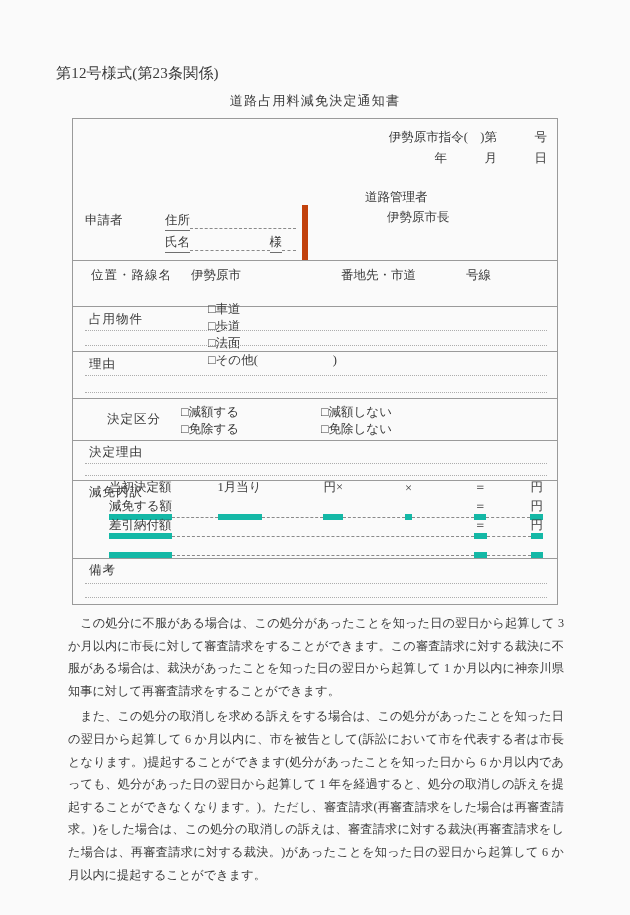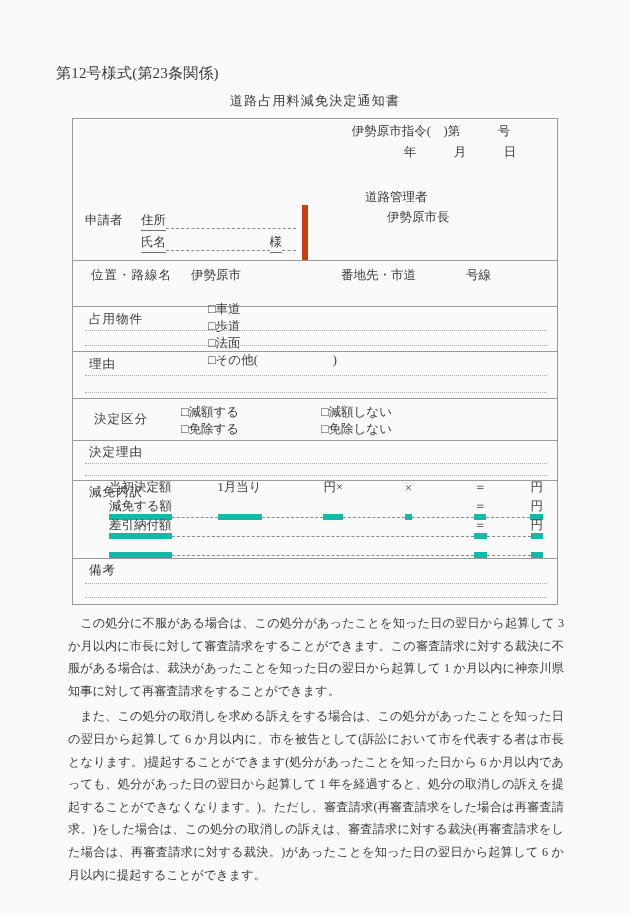--- a/index.html
+++ b/index.html
@@ -61,23 +61,23 @@
   }
 
   
   .row-head {
     height: 142px;
     display: block;
   }
   .issue-block {
     position: absolute;
     right: 10px;
-    top: 2px;
+    top: 8px;
     width: 250px;
-    text-align: center;
+    text-align: right;
     font-size: 12.5px;
     line-height: 21px;
   }
   .issue-line {
     white-space: pre;
     padding-left: 18px;
   }
   .date-line {
     white-space: pre;
     padding-left: 76px;
@@ -120,20 +120,21 @@
   .afield {
     display: flex;
     align-items: flex-end;
     height: 22px;
     white-space: nowrap;
   }
   .afield .tag {
     flex: none;
     border-bottom: 1px solid #6f6f6f;
     padding-bottom: 1px;
+    margin-left: 24px;
   }
   .afield .dash {
     flex: 1 1 auto;
     border-bottom: 1px dashed #8a8a8a;
     height: 11px;
     margin: 0 0 2px 0;
   }
   .afield .suffix {
     flex: none;
     border-bottom: 1px solid #6f6f6f;
@@ -203,21 +204,21 @@
   .row-reason { height: 47px; }
   .row-reason .dotline.d1 { top: 23px; }
   .row-reason .dotline.d2 { top: 40px; }
 
   
   .row-kubun {
     height: 42px;
   }
   .kubun-label {
     position: absolute;
-    left: 21px;
+    left: 34px;
     top: 12px;
     font-size: 12.5px;
     letter-spacing: 1px;
   }
   .kubun-col {
     position: absolute;
     top: 5px;
     font-size: 12.5px;
     line-height: 16.5px;
     white-space: nowrap;

